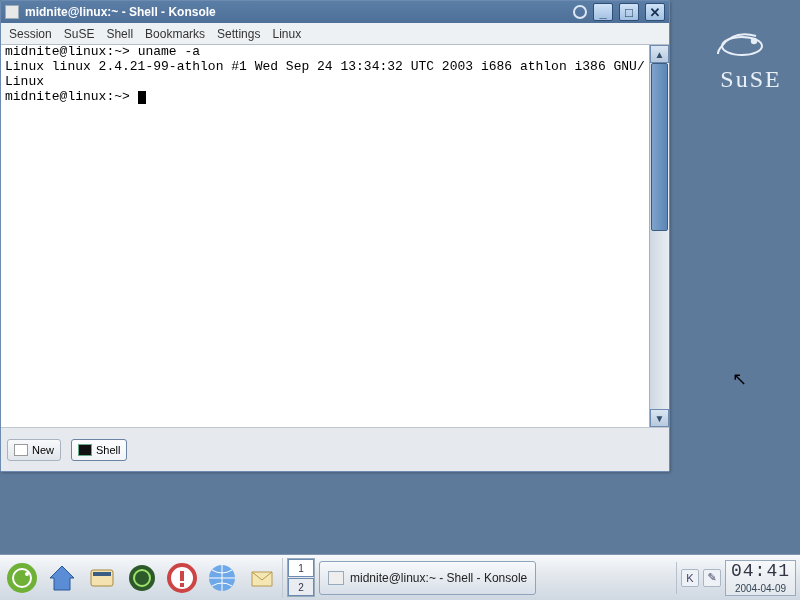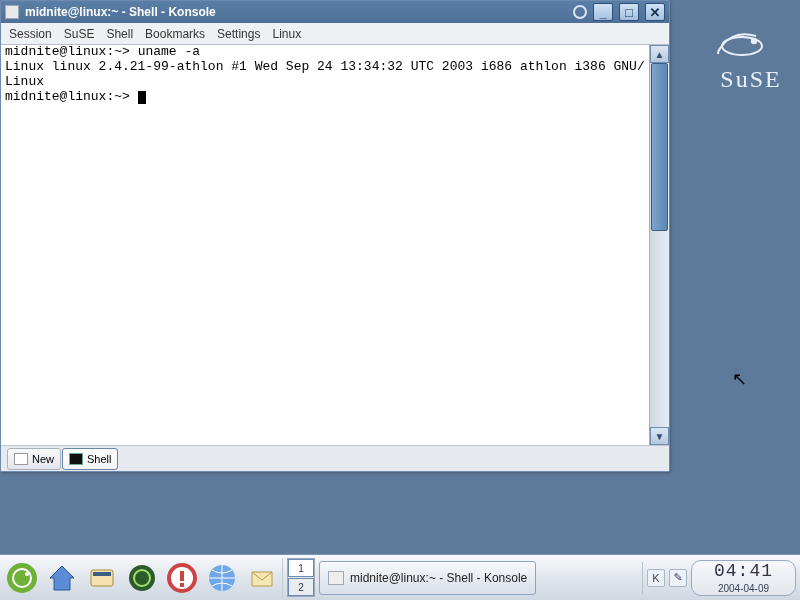--- a/index.html
+++ b/index.html
@@ -27,21 +27,21 @@
   .menu-item { cursor:default; }
 
   .term-wrap { flex:1; display:flex; min-height:0; }
   .terminal { flex:1; background:#fff; font-family:"Courier New",Courier,monospace; font-size:13px; line-height:1.15; padding:0 4px 4px 4px; white-space:pre-wrap; word-break:break-all; color:#000; overflow:hidden; }
   .caret { display:inline-block; width:8px; height:13px; background:#000; vertical-align:text-bottom; }
   .scrollbar { width:20px; background:linear-gradient(to right,#cfd8e2,#e8edf3); border-left:1px solid #9db0c6; display:flex; flex-direction:column; }
   .sc-btn { height:18px; border:1px solid #6d8bb0; background:linear-gradient(#dbe6f3,#b7c9dc); display:flex; align-items:center; justify-content:center; font-size:10px; color:#33506f; }
   .sc-track { flex:1; position:relative; }
   .sc-thumb { position:absolute; left:1px; right:1px; top:0; height:168px; background:linear-gradient(to right,#7fa3cb,#5c86b6); border:1px solid #3c5d83; border-radius:2px; }
 
-  .tabbar { height:26px; background:#e6e9ed; border-top:1px solid #c0c7cf; display:flex; align-items:center; padding:2px 6px; gap:1px; }
+  .tabbar { height:44px; background:#e6e9ed; border-top:1px solid #c0c7cf; display:flex; align-items:center; padding:2px 6px; gap:10px; }
   .tabbtn { display:flex; align-items:center; gap:4px; height:22px; padding:0 6px; background:linear-gradient(#f8f9fb,#e1e6ec); border:1px solid #a9b3bf; border-radius:3px; font-size:11px; cursor:default; }
   .tabbtn.active { background:linear-gradient(#fdfdfe,#f2f4f7); border-color:#6b84a4; }
   .tab-icon { width:14px; height:12px; background:#fff; border:1px solid #999; display:inline-block; }
   .tab-icon.shell { background:#111; border-color:#6a8; }
 
   
   .taskbar { position:absolute; left:0; right:0; bottom:0; height:46px;
     background:linear-gradient(#f7f9fb,#e1e6ec 50%,#cfd8e2); border-top:1px solid #7e95b0;
     display:flex; align-items:center; padding:2px 4px; gap:4px; }
   .launch { height:40px; display:flex; align-items:center; gap:4px; padding-right:2px; border-right:1px solid #c1cbd6; }
@@ -50,21 +50,21 @@
 
   .pager { display:flex; flex-direction:column; gap:1px; border:1px solid #9ab; }
   .pager-cell { width:26px; height:18px; background:#e9edf2; border:1px solid #6d8bb0; font-size:10px; display:flex; align-items:center; justify-content:center; color:#334; }
   .pager-cell.active { background:#fff; }
 
   .taskbtn { flex:0 0 auto; height:34px; min-width:200px; background:linear-gradient(#f7f9fb,#d8dfe8); border:1px solid #8da3be; border-radius:3px; display:flex; align-items:center; gap:6px; padding:0 8px; font-size:12px; color:#222; }
   .taskbtn .title-icon { width:16px; height:14px; background:#eee; border:1px solid #9ab; display:inline-block; }
 
   .tray { margin-left:auto; display:flex; align-items:center; gap:4px; }
   .tray-ic { width:18px; height:18px; border:1px solid #a8b6c6; background:#eef2f7; display:flex; align-items:center; justify-content:center; font-size:11px; border-radius:2px; color:#446; }
-  .clockbox { text-align:center; background:linear-gradient(#f6f8fa,#e2e7ed); border:1px solid #9aaabd; border-radius:10px; padding:1px 22px; line-height:1; }
+  .clockbox { text-align:center; background:linear-gradient(#f6f8fa,#e2e7ed); border:1px solid #9aaabd; border-radius:0; padding:1px 5px; line-height:1; }
   .clock-time { font-family:"Courier New",Courier,monospace; font-size:18px; letter-spacing:1px; color:#334; }
   .clock-date { font-size:10px; color:#345; margin-top:4px; }
 </style>
 </head>
 <body>
 
 <div class="suse-logo">
   <svg width="70" height="34" viewBox="0 0 70 34">
     <ellipse cx="26" cy="22" rx="20" ry="9" fill="none" stroke="#e7eef7" stroke-width="2"></ellipse>
     <circle cx="38" cy="17" r="3.2" fill="#e7eef7"></circle>

